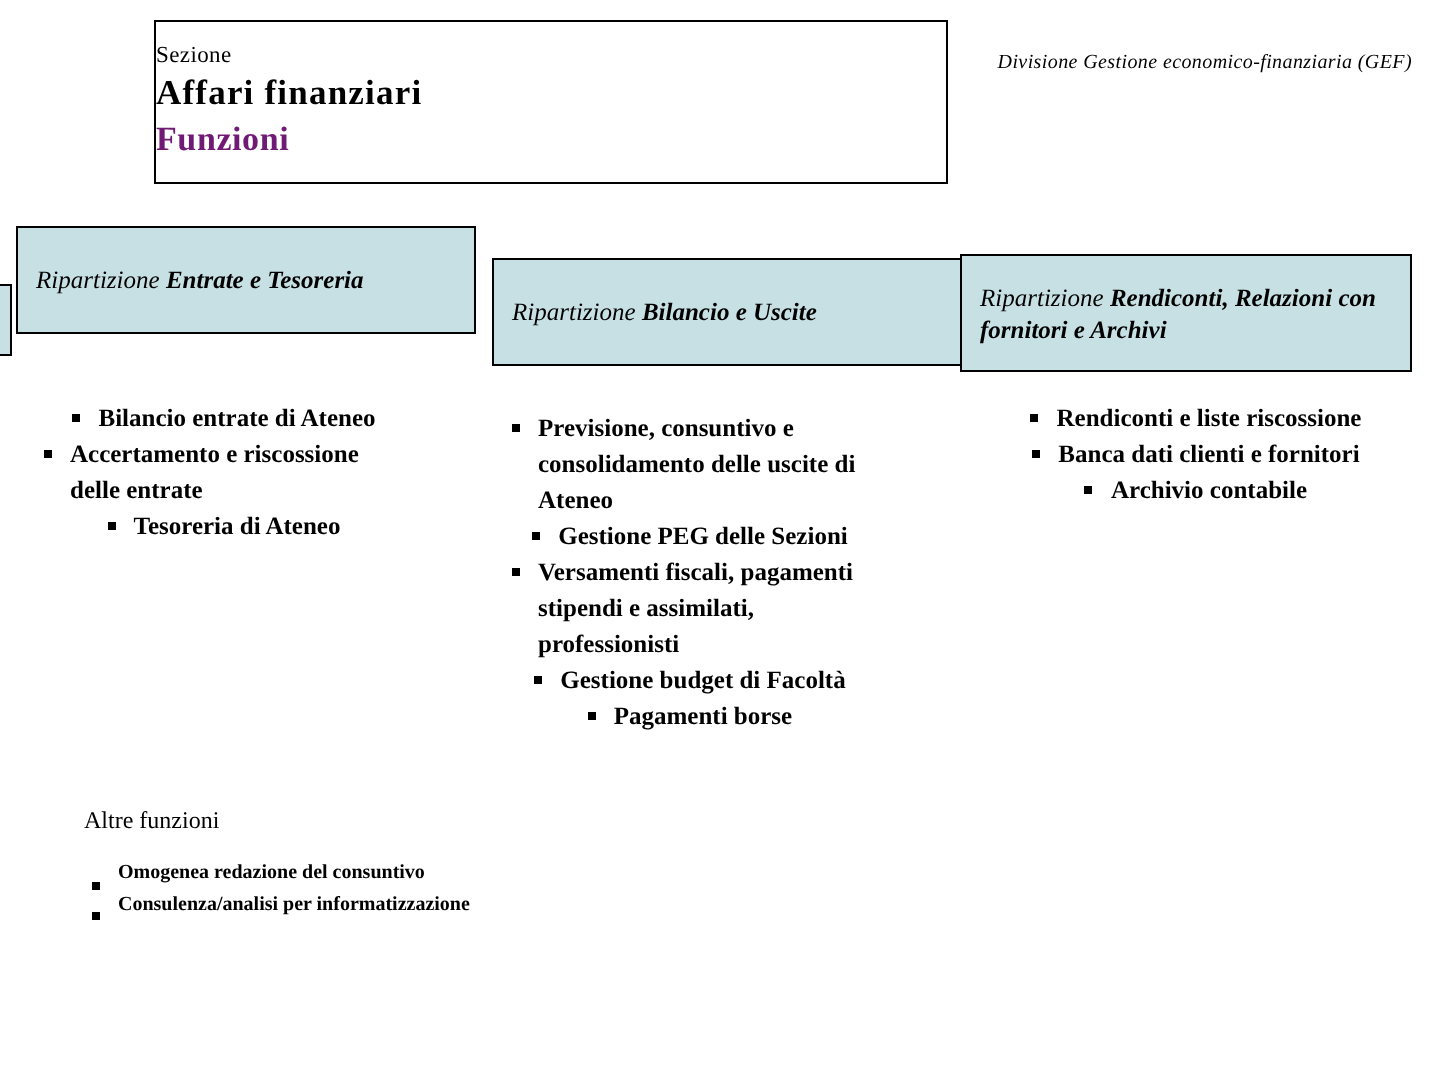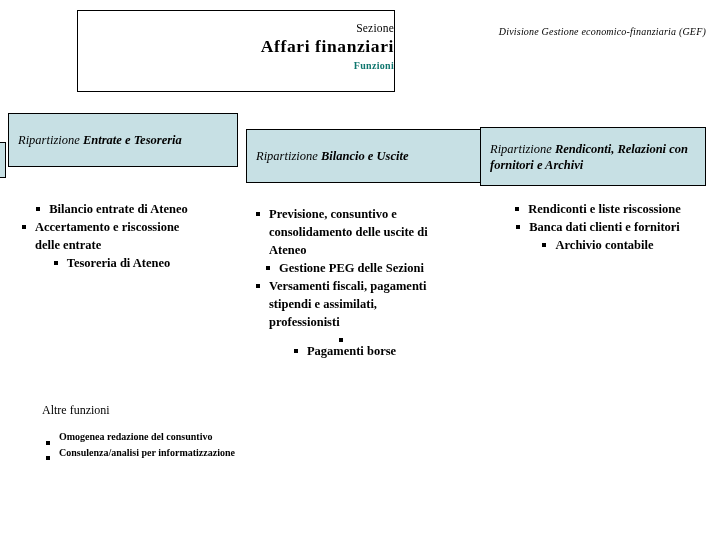--- a/index.html
+++ b/index.html
@@ -15,42 +15,42 @@
     overflow: hidden;
     font-family: "Liberation Serif", "DejaVu Serif", serif;
     color: #000;
   }
 
   
   .title-box {
     position: absolute;
     left: 77px;
     top: 10px;
-    width: 318px;
+    width: 397px;
     height: 82px;
     border: 1px solid #000;
     box-sizing: border-box;
-    text-align: right;
+    text-align: left;
     padding-top: 11px;
     background: #fff;
   }
   .section-label {
     font-size: 11.5px;
     letter-spacing: 0.2px;
   }
   .page-title {
     font-size: 17.5px;
     font-weight: bold;
     letter-spacing: 0.6px;
     margin-top: 2px;
   }
   .subtitle {
-    font-size: 10px;
-    font-weight: bold;
-    color: #0f766e;
+    font-size: 17px;
+    font-weight: bold;
+    color: #701a75;
     margin-top: 3px;
     letter-spacing: 0.3px;
   }
 
   
   .division-label {
     position: absolute;
     top: 26px;
     right: 14px;
     font-size: 10px;
@@ -197,20 +197,21 @@
     <li>
       <span class="bullet-sq"></span>
       <span>Gestione PEG delle Sezioni</span>
     </li>
     <li>
       <span class="bullet-sq"></span>
       <span>Versamenti fiscali, pagamenti stipendi e assimilati, professionisti</span>
     </li>
     <li>
       <span class="bullet-sq"></span>
+      <span>Gestione budget di Facoltà</span>
     </li>
     <li>
       <span class="bullet-sq"></span>
       <span>Pagamenti borse</span>
     </li>
   </ul>
 
   <ul class="blist blist-3">
     <li>
       <span class="bullet-sq"></span>

